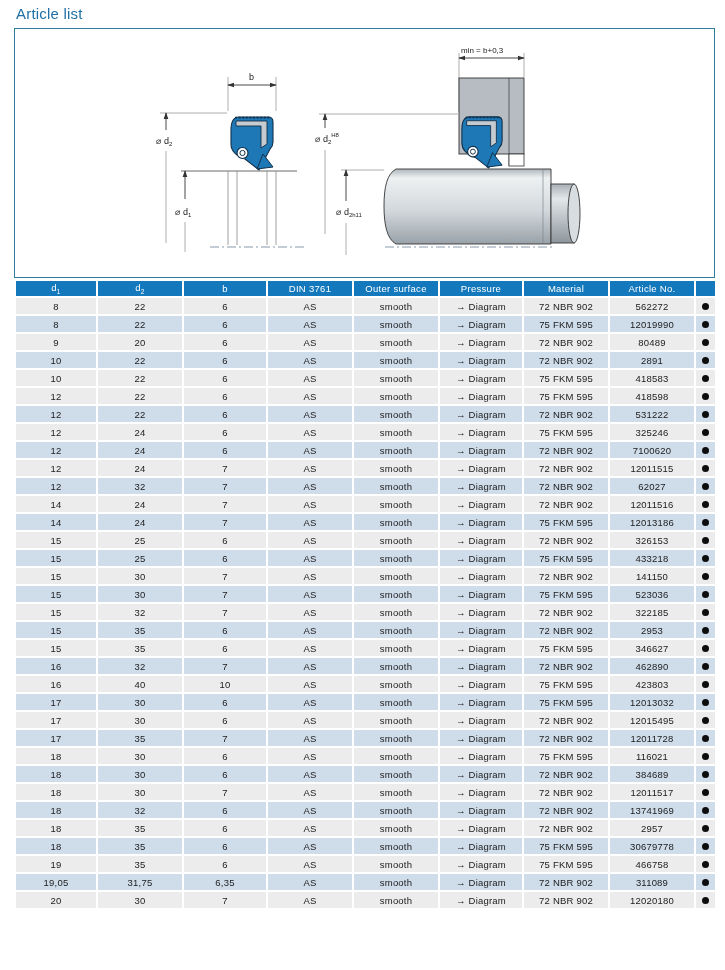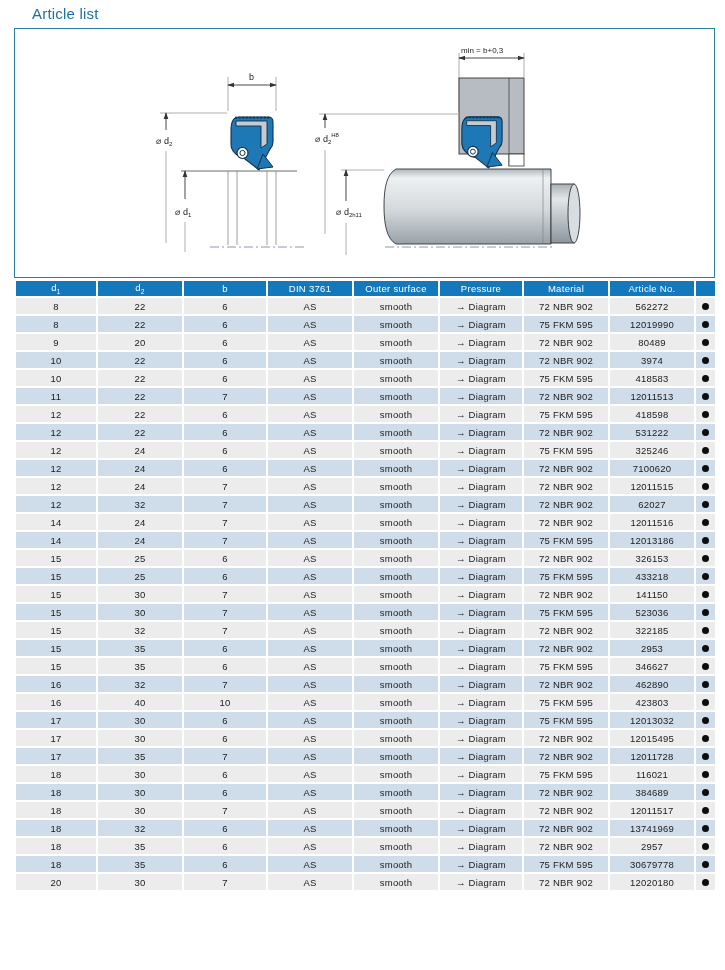--- a/index.html
+++ b/index.html
@@ -2,21 +2,21 @@
 <html><head>
 <meta charset="utf-8">
 <style>
   html,body{margin:0;padding:0;background:#ffffff;}
   body{
     width:725px;height:970px;position:relative;
     font-family:"Liberation Sans","DejaVu Sans",sans-serif;
     color:#1b1b1b;overflow:hidden;
   }
   .page-title{
-    position:absolute;left:32px;top:5px;
+    position:absolute;left:16px;top:5px;
     font-size:15px;color:#1e6fa5;letter-spacing:.2px;
   }
   .figure-box{
     position:absolute;left:14px;top:28px;width:701px;height:250px;
     border:1px solid #2e7c9e;background:#fff;box-sizing:border-box;
   }
   .figure-box svg{display:block;}
   .article-table{
     position:absolute;left:14px;top:279px;width:703px;
     border-collapse:separate;border-spacing:2px;table-layout:fixed;
@@ -191,43 +191,32 @@
         <td><span class="dot"></span></td>
       </tr>
       <tr class="row-b">
         <td>10</td>
         <td>22</td>
         <td>6</td>
         <td>AS</td>
         <td>smooth</td>
         <td>→ Diagram</td>
         <td>72 NBR 902</td>
-        <td>3974</td>
+        <td>2891</td>
         <td><span class="dot"></span></td>
       </tr>
       <tr class="row-a">
         <td>10</td>
         <td>22</td>
         <td>6</td>
         <td>AS</td>
         <td>smooth</td>
         <td>→ Diagram</td>
         <td>75 FKM 595</td>
         <td>418583</td>
-        <td><span class="dot"></span></td>
-      </tr>
-      <tr class="row-b">
-        <td>11</td>
-        <td>22</td>
-        <td>7</td>
-        <td>AS</td>
-        <td>smooth</td>
-        <td>→ Diagram</td>
-        <td>72 NBR 902</td>
-        <td>12011513</td>
         <td><span class="dot"></span></td>
       </tr>
       <tr class="row-a">
         <td>12</td>
         <td>22</td>
         <td>6</td>
         <td>AS</td>
         <td>smooth</td>
         <td>→ Diagram</td>
         <td>75 FKM 595</td>
@@ -503,20 +492,42 @@
         <td>35</td>
         <td>6</td>
         <td>AS</td>
         <td>smooth</td>
         <td>→ Diagram</td>
         <td>75 FKM 595</td>
         <td>30679778</td>
         <td><span class="dot"></span></td>
       </tr>
       <tr class="row-a">
+        <td>19</td>
+        <td>35</td>
+        <td>6</td>
+        <td>AS</td>
+        <td>smooth</td>
+        <td>→ Diagram</td>
+        <td>75 FKM 595</td>
+        <td>466758</td>
+        <td><span class="dot"></span></td>
+      </tr>
+      <tr class="row-b">
+        <td>19,05</td>
+        <td>31,75</td>
+        <td>6,35</td>
+        <td>AS</td>
+        <td>smooth</td>
+        <td>→ Diagram</td>
+        <td>72 NBR 902</td>
+        <td>311089</td>
+        <td><span class="dot"></span></td>
+      </tr>
+      <tr class="row-a">
         <td>20</td>
         <td>30</td>
         <td>7</td>
         <td>AS</td>
         <td>smooth</td>
         <td>→ Diagram</td>
         <td>72 NBR 902</td>
         <td>12020180</td>
         <td><span class="dot"></span></td>
       </tr>

